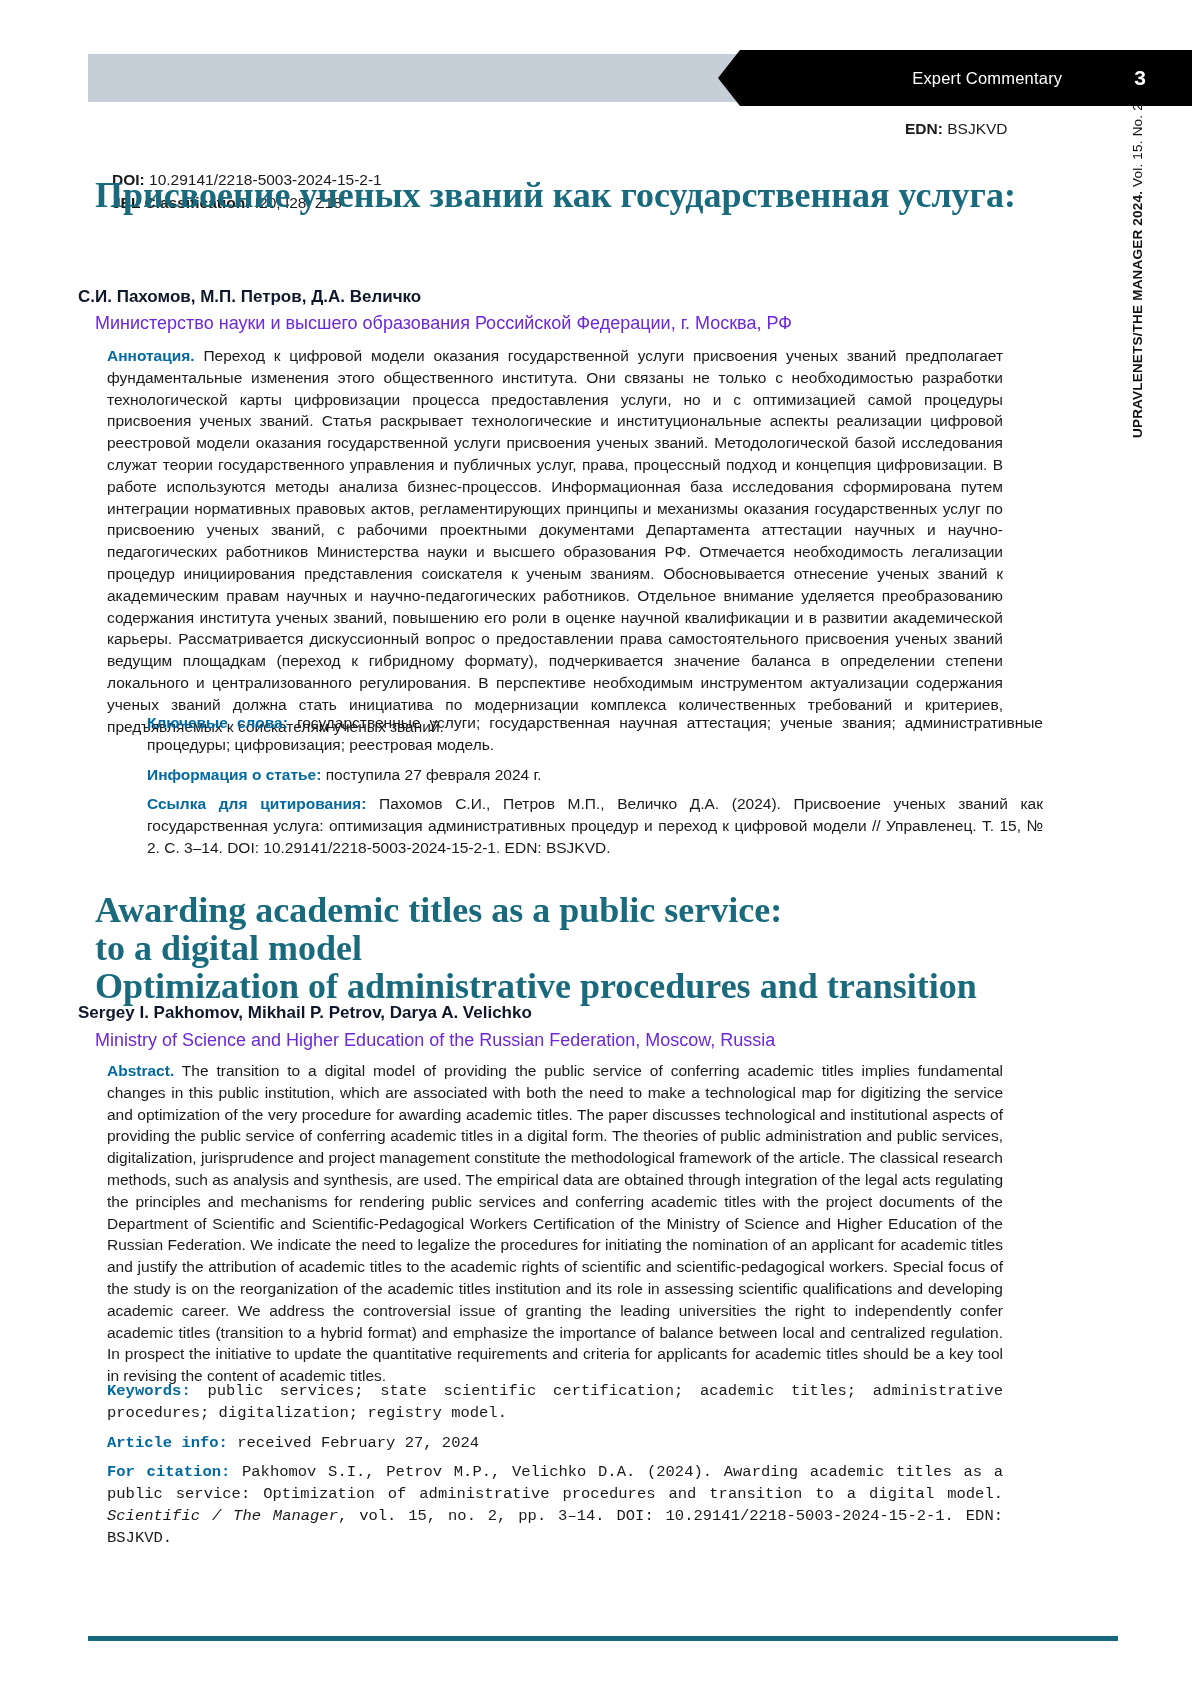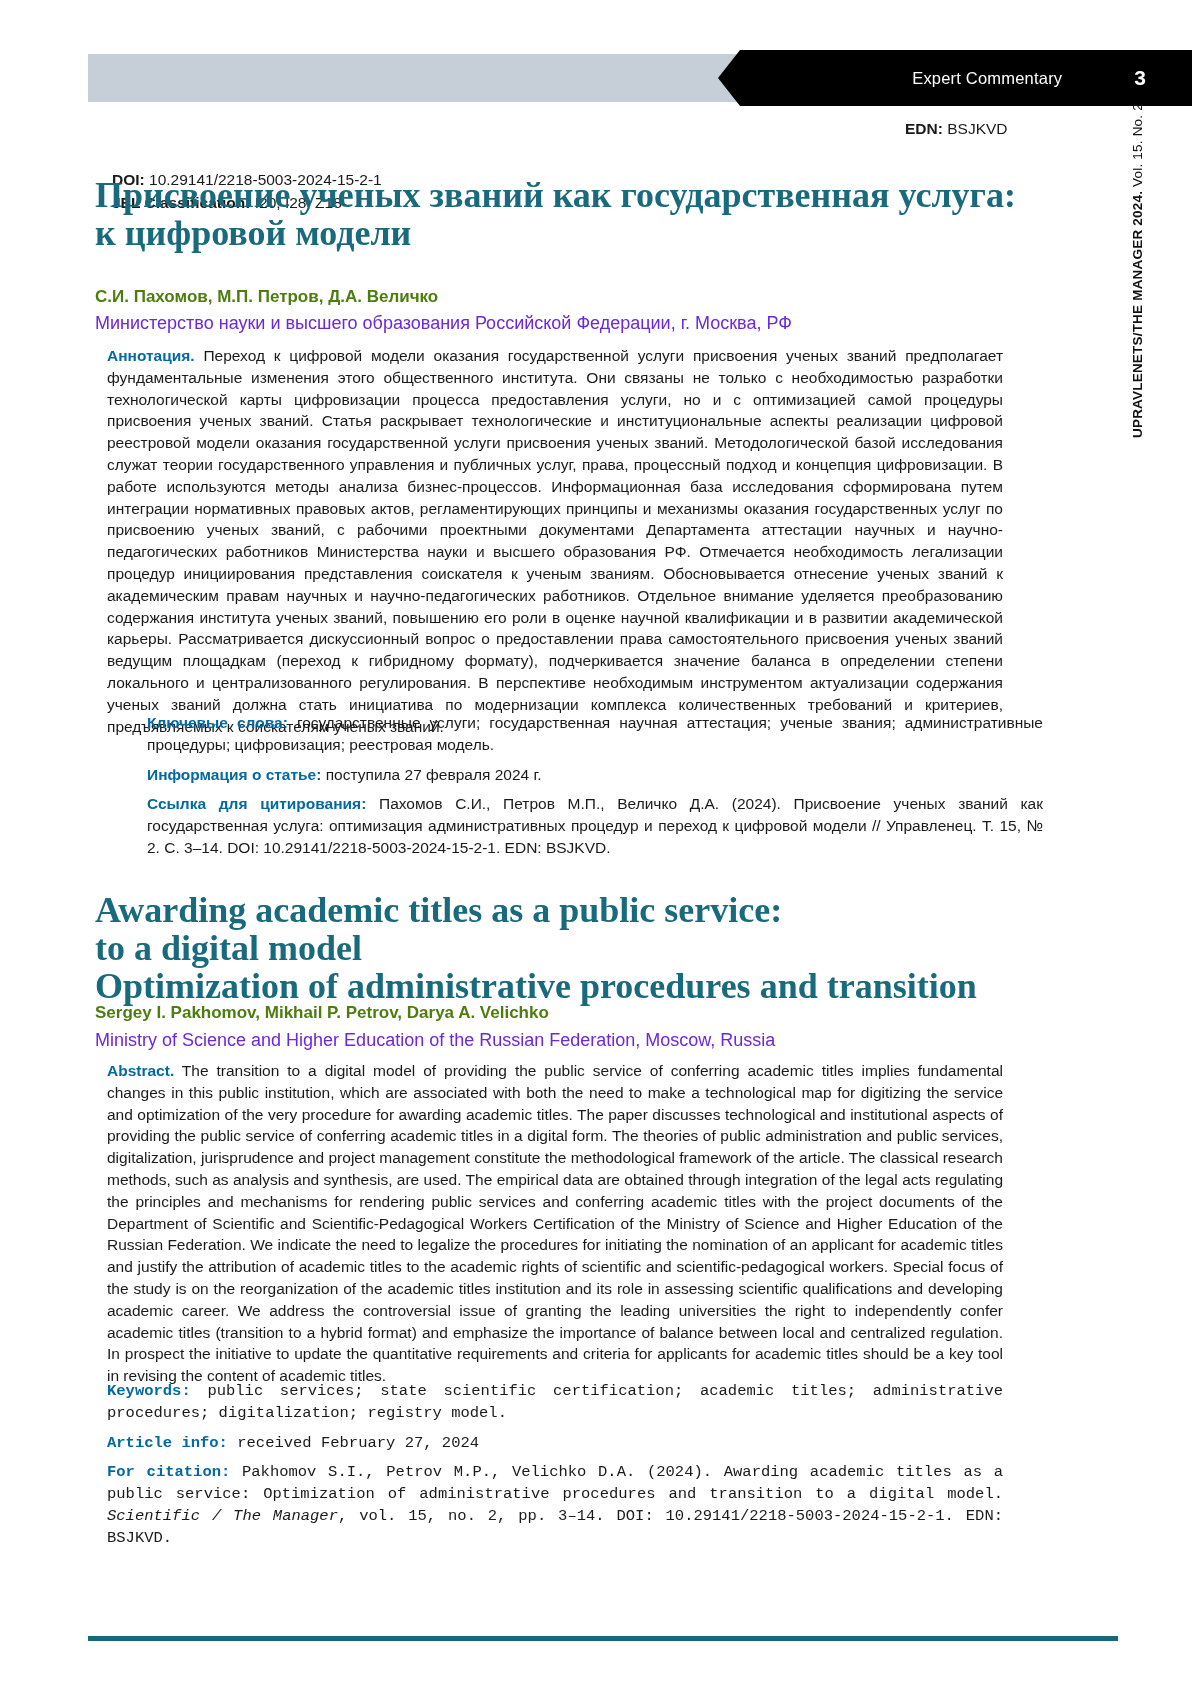--- a/index.html
+++ b/index.html
@@ -43,21 +43,21 @@
 
   
   .art-title{
     position:absolute; left:95px; width:940px;
     font-family:"Liberation Serif", serif;
     font-weight:700; font-size:36px; line-height:38px;
     color:#186a7c;
   }
   .ru-title{top:176px;}
   .en-title{top:891px;}
-  .authors{position:absolute; left:95px; font-size:17px; font-weight:700; color:#4d7c0f;}
+  .authors{position:absolute; left:78px; font-size:17px; font-weight:700; color:#0f172a;}
   .ru-authors{top:287px;}
   .en-authors{top:1003px;}
   .affil{position:absolute; left:95px; font-size:18px; color:#6d28d9;}
   .ru-affil{top:313px;}
   .en-affil{top:1030px;}
 
   
   .block{position:absolute; left:107px; width:896px; font-size:15.5px; line-height:21.8px; color:#1a1a1a;}
   .ru-abstract{top:345px;}
   .ru-tail{top:712px;margin-left:40px;}
@@ -99,21 +99,20 @@
       <span>I20, I28, Z18</span>
     </div>
   </div>
   <div class="meta-edn">
     <span class="lbl">EDN:</span>
     <span>BSJKVD</span>
   </div>
 
   <div class="art-title ru-title">
     <div>Присвоение ученых званий как государственная услуга:</div>
-    <div>к цифровой модели</div>
   </div>
   <div class="authors ru-authors">С.И. Пахомов, М.П. Петров, Д.А. Величко</div>
   <div class="affil ru-affil">Министерство науки и высшего образования Российской Федерации, г. Москва, РФ</div>
 
   <div class="block ru-abstract">
     <p>
       <span class="tlabel">Аннотация.</span>
       <span>Переход к цифровой модели оказания государственной услуги присвоения ученых званий предполагает фундаментальные изменения этого общественного института. Они связаны не только с необходимостью разработки технологической карты цифровизации процесса предоставления услуги, но и с оптимизацией самой процедуры присвоения ученых званий. Статья раскрывает технологические и институциональные аспекты реализации цифровой реестровой модели оказания государственной услуги присвоения ученых званий. Методологической базой исследования служат теории государственного управления и публичных услуг, права, процессный подход и концепция цифровизации. В работе используются методы анализа бизнес-процессов. Информационная база исследования сформирована путем интеграции нормативных правовых актов, регламентирующих принципы и механизмы оказания государственных услуг по присвоению ученых званий, с рабочими проектными документами Департамента аттестации научных и научно-педагогических работников Министерства науки и высшего образования РФ. Отмечается необходимость легализации процедур инициирования представления соискателя к ученым званиям. Обосновывается отнесение ученых званий к академическим правам научных и научно-педагогических работников. Отдельное внимание уделяется преобразованию содержания института ученых званий, повышению его роли в оценке научной квалификации и в развитии академической карьеры. Рассматривается дискуссионный вопрос о предоставлении права самостоятельного присвоения ученых званий ведущим площадкам (переход к гибридному формату), подчеркивается значение баланса в определении степени локального и централизованного регулирования. В перспективе необходимым инструментом актуализации содержания ученых званий должна стать инициатива по модернизации комплекса количественных требований и критериев, предъявляемых к соискателям ученых званий.</span>
     </p>
   </div>

